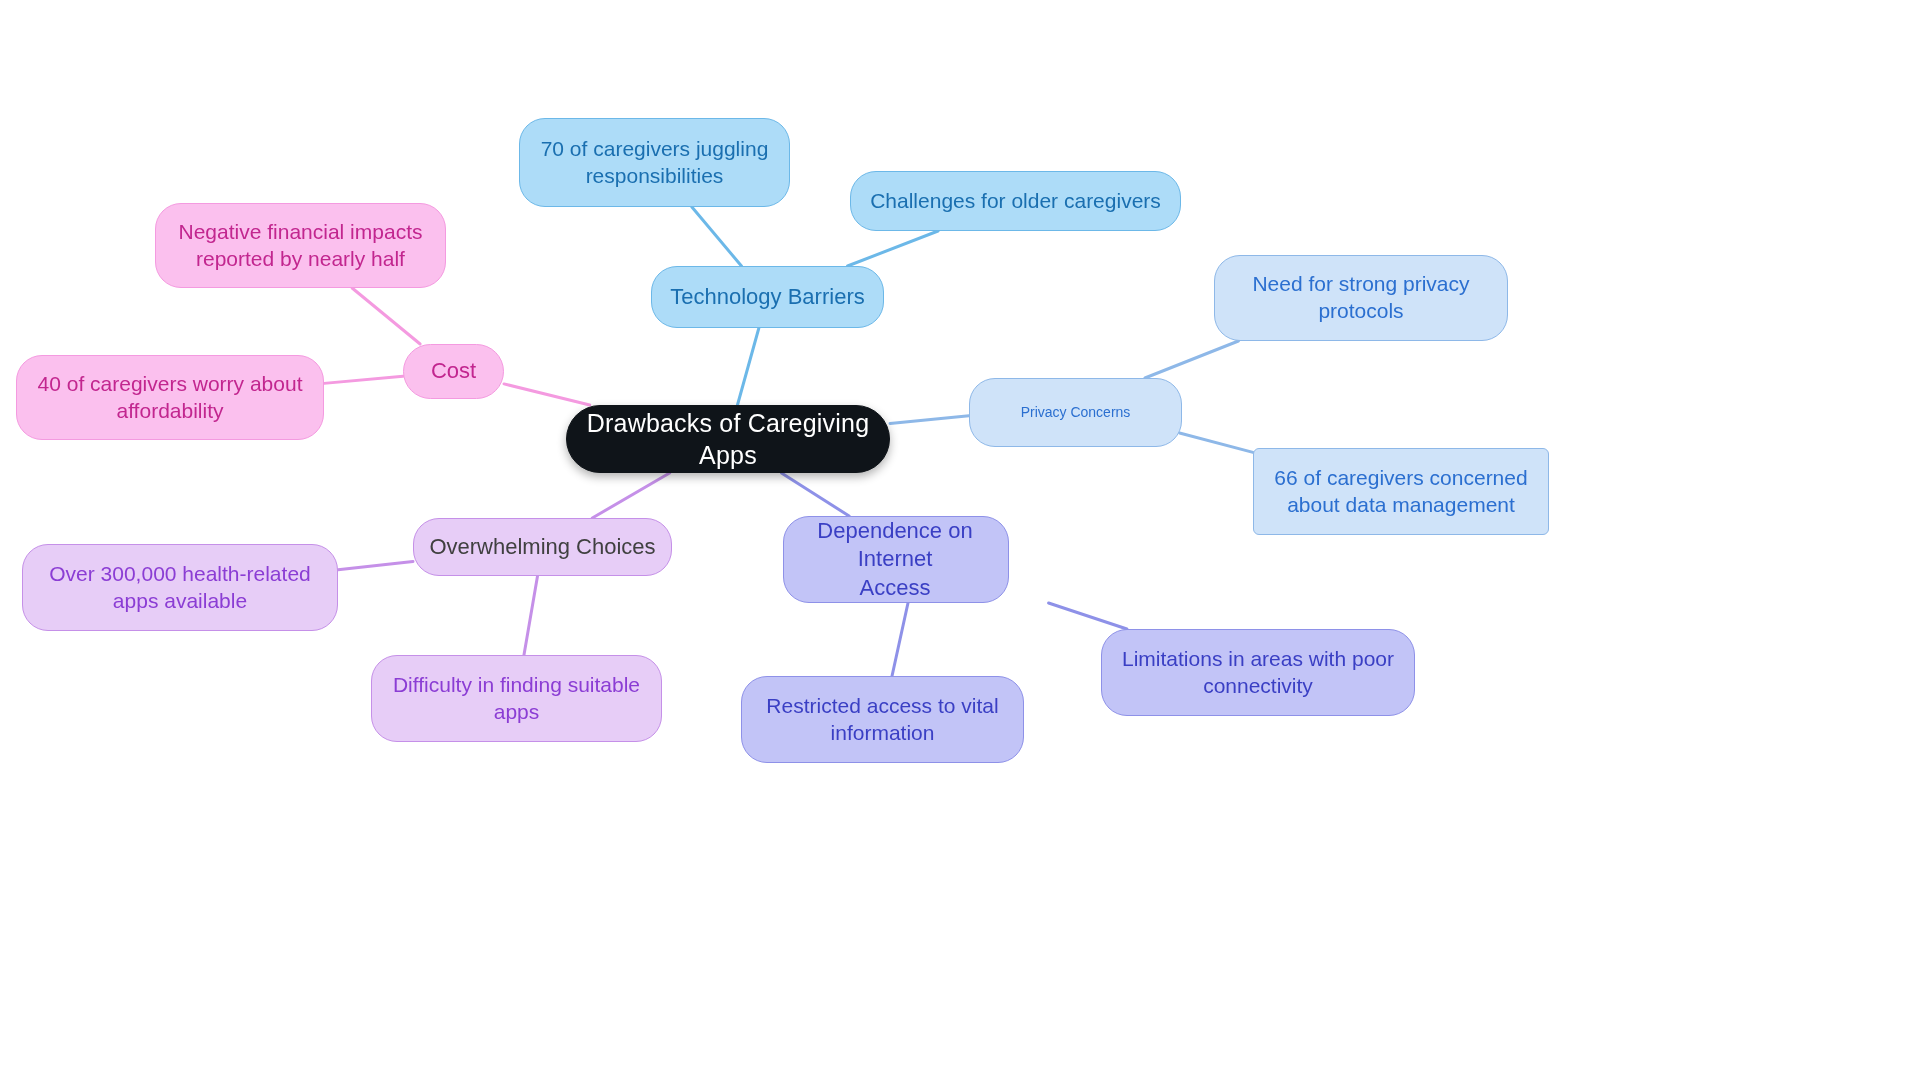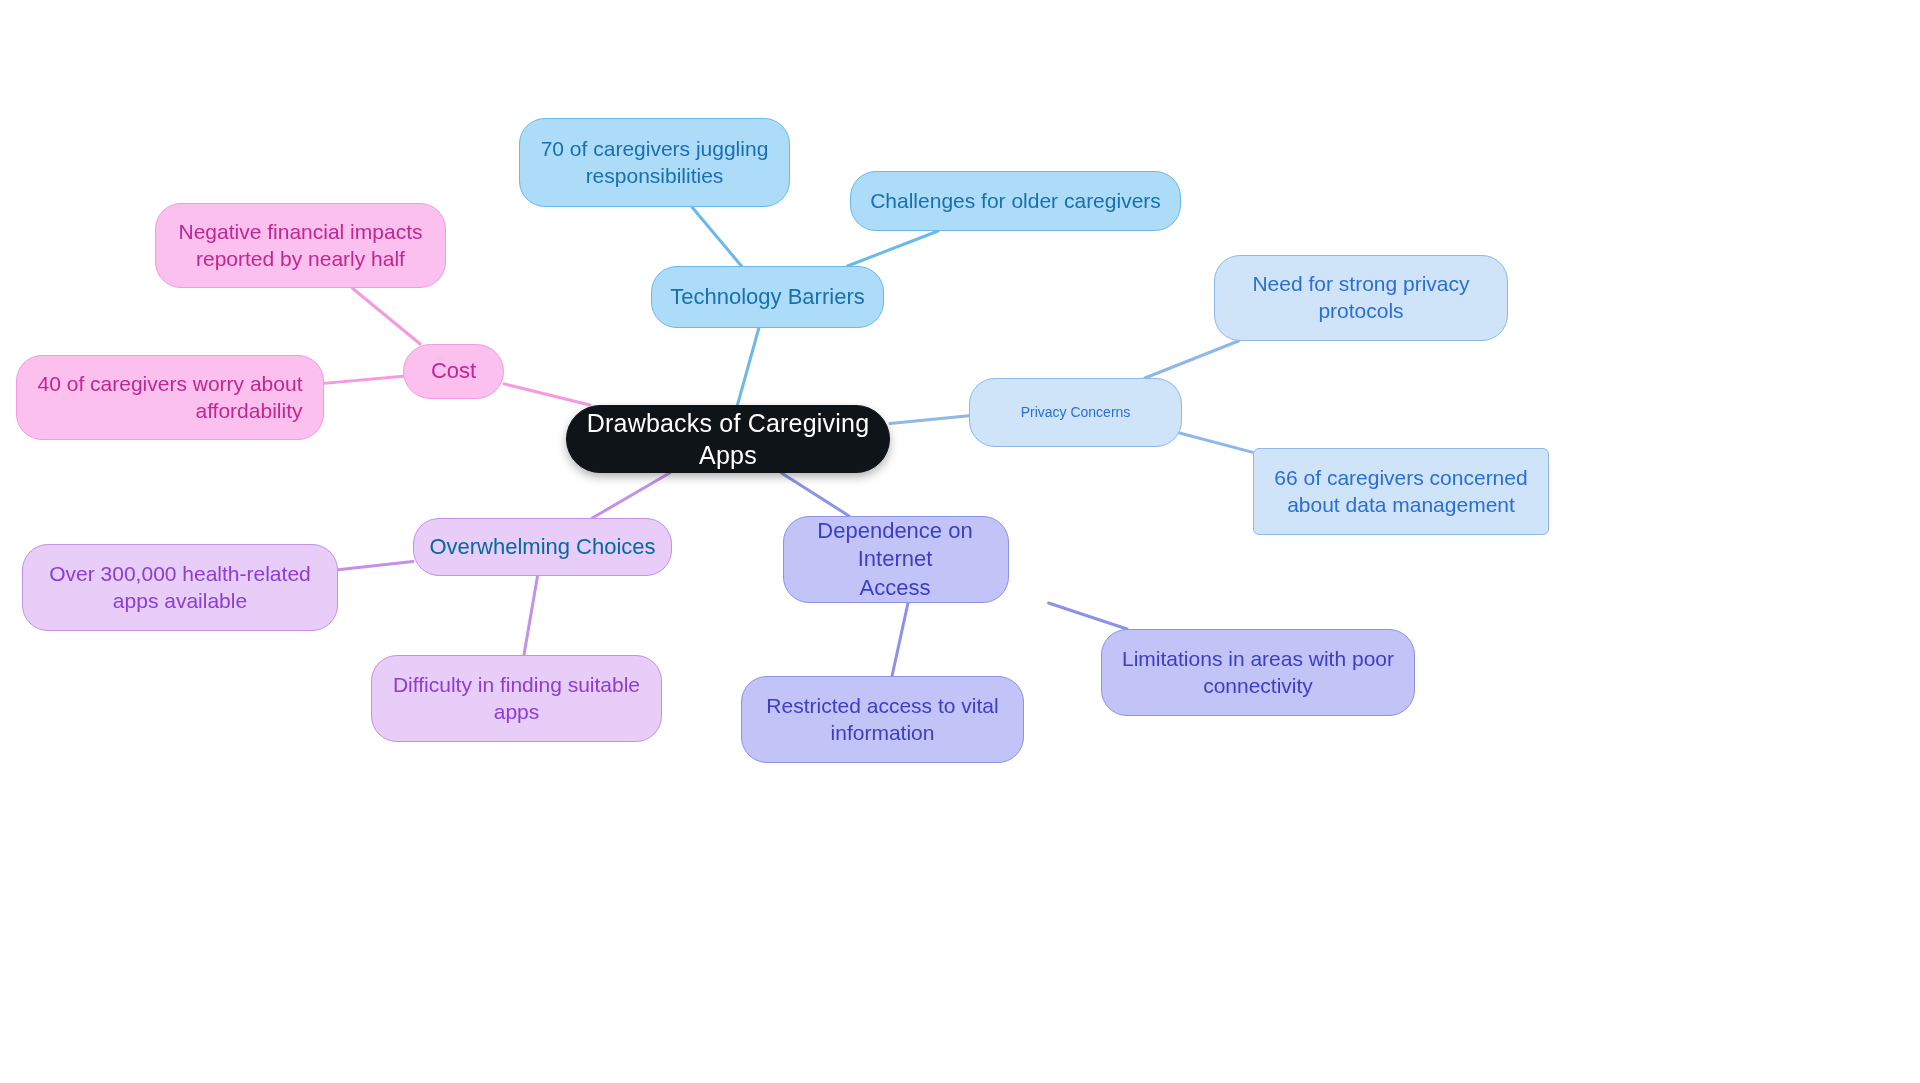--- a/index.html
+++ b/index.html
@@ -81,23 +81,23 @@
     <div class="node" style="left: 1214px; top: 255px; width: 294px; height: 86px; background: rgb(207, 227, 249); color: rgb(43, 111, 208); border-color: rgb(142, 184, 232); font-size: 21px;"><span>Need for strong privacy
 protocols</span></div>
     <div class="node" style="left: 1253px; top: 448px; width: 296px; height: 87px; background: rgb(207, 227, 249); color: rgb(43, 111, 208); border-color: rgb(142, 184, 232); font-size: 21px; border-radius: 6px;"><span>66 of caregivers concerned
 about data management</span></div>
     <div class="node" style="left: 783px; top: 516px; width: 226px; height: 87px; background: rgb(194, 196, 247); color: rgb(58, 63, 196); border-color: rgb(142, 145, 232); font-size: 22px; padding-left: 12px;"><span>Dependence on Internet
 Access</span></div>
     <div class="node" style="left: 741px; top: 676px; width: 283px; height: 87px; background: rgb(194, 196, 247); color: rgb(58, 63, 196); border-color: rgb(142, 145, 232); font-size: 21px;"><span>Restricted access to vital
 information</span></div>
     <div class="node" style="left: 1101px; top: 629px; width: 314px; height: 87px; background: rgb(194, 196, 247); color: rgb(58, 63, 196); border-color: rgb(142, 145, 232); font-size: 21px;"><span>Limitations in areas with poor
 connectivity</span></div>
-    <div class="node" style="left: 413px; top: 518px; width: 259px; height: 58px; background: rgb(231, 205, 247); color: #0369a1; border-color: rgb(197, 144, 232); font-size: 22px;"><span>Overwhelming Choices</span></div>
+    <div class="node" style="left: 413px; top: 518px; width: 259px; height: 58px; background: rgb(231, 205, 247); color: #404040; border-color: rgb(197, 144, 232); font-size: 22px;"><span>Overwhelming Choices</span></div>
     <div class="node" style="left: 22px; top: 544px; width: 316px; height: 87px; background: rgb(231, 205, 247); color: rgb(139, 61, 212); border-color: rgb(197, 144, 232); font-size: 21px;"><span>Over 300,000 health-related
 apps available</span></div>
     <div class="node" style="left: 371px; top: 655px; width: 291px; height: 87px; background: rgb(231, 205, 247); color: rgb(139, 61, 212); border-color: rgb(197, 144, 232); font-size: 21px;"><span>Difficulty in finding suitable
 apps</span></div>
     <div class="node pill" style="left: 403px; top: 344px; width: 101px; height: 55px; background: rgb(251, 192, 238); color: rgb(194, 38, 143); border-color: rgb(244, 154, 224); font-size: 22px;"><span>Cost</span></div>
     <div class="node" style="left: 155px; top: 203px; width: 291px; height: 85px; background: rgb(251, 192, 238); color: rgb(194, 38, 143); border-color: rgb(244, 154, 224); font-size: 21px;"><span>Negative financial impacts
 reported by nearly half</span></div>
-    <div class="node" style="left: 16px; top: 355px; width: 308px; height: 85px; background: rgb(251, 192, 238); color: rgb(194, 38, 143); border-color: rgb(244, 154, 224); font-size: 21px; text-align: right;"><span>40 of caregivers worry about
+    <div class="node" style="left: 16px; top: 355px; width: 308px; height: 85px; background: rgb(251, 192, 238); color: rgb(194, 38, 143); border-color: rgb(244, 154, 224); font-size: 21px;"><span>40 of caregivers worry about
 affordability</span></div>
   </div>
 
 </body></html>

